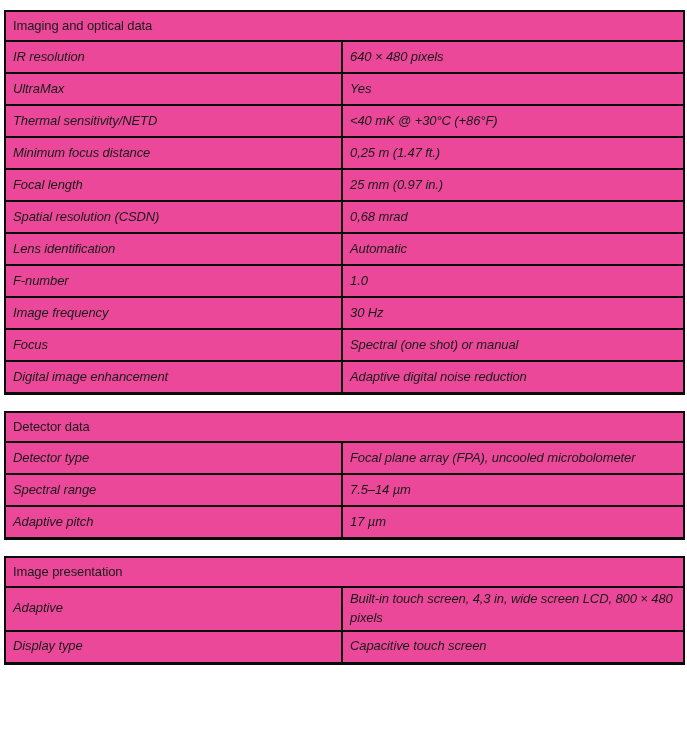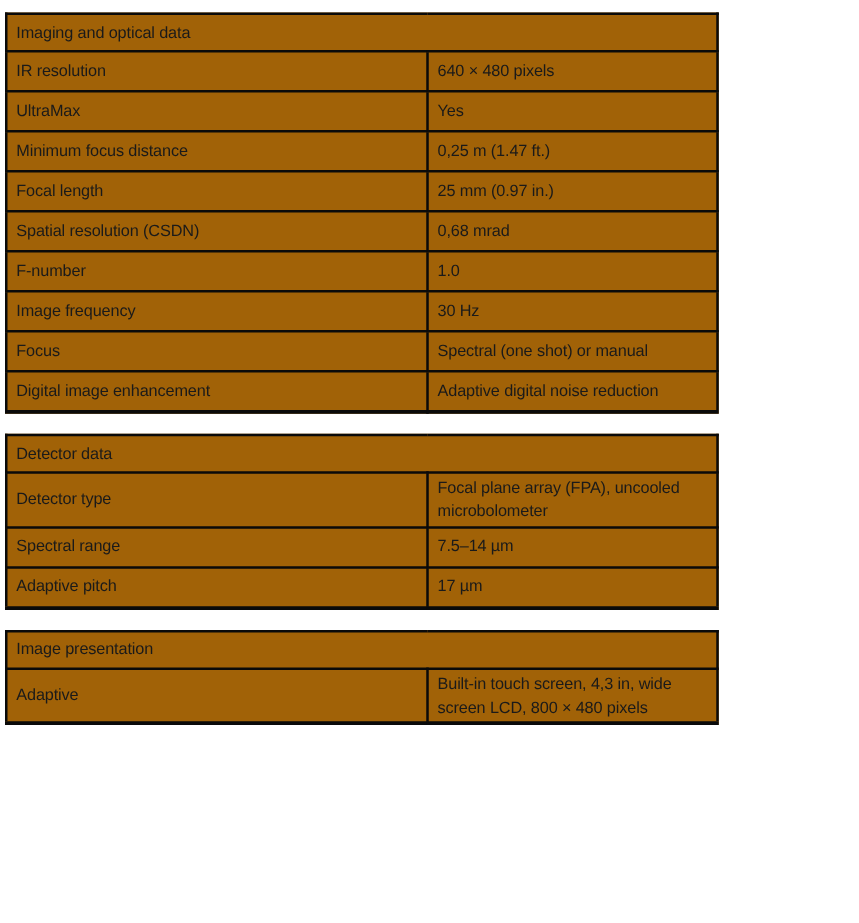--- a/index.html
+++ b/index.html
@@ -11,44 +11,45 @@
     overflow: hidden;
     font-family: "Liberation Sans", sans-serif;
   }
   #tables {
     position: absolute;
     top: 10px;
     left: 4px;
   }
   table.spec {
     border-collapse: collapse;
-    width: 571px;
+    width: 681px;
     table-layout: fixed;
     margin-bottom: 16px;
-    background: #a16207;
+    background: #ec4899;
     border-bottom: 3px solid #0a0a0a;
   }
   table.spec th,
   table.spec td {
     border: 2px solid #0a0a0a;
     padding: 2px 6px 2px 7px;
     font-size: 13px;
     letter-spacing: -0.1px;
     line-height: 1.45;
     color: #1a1a1a;
     font-weight: normal;
     text-align: left;
     vertical-align: middle;
     overflow: hidden;
   }
   table.spec th.table-title {
     height: 24px;
   }
   table.spec td {
     height: 26px;
+    font-style: italic;
   }
   #watermark {
     position: absolute;
     top: 750px;
     right: 1px;
     font-size: 12.5px;
     letter-spacing: 0.2px;
     white-space: nowrap;
     pointer-events: none;
   }
@@ -70,30 +71,38 @@
       <tbody>
         <tr>
           <td>IR resolution</td>
           <td>640 × 480 pixels</td>
         </tr>
         <tr>
           <td>UltraMax</td>
           <td>Yes</td>
         </tr>
         <tr>
+          <td>Thermal sensitivity/NETD</td>
+          <td>&lt;40 mK @ +30°C (+86°F)</td>
+        </tr>
+        <tr>
           <td>Minimum focus distance</td>
           <td>0,25 m (1.47 ft.)</td>
         </tr>
         <tr>
           <td>Focal length</td>
           <td>25 mm (0.97 in.)</td>
         </tr>
         <tr>
           <td>Spatial resolution (CSDN)</td>
           <td>0,68 mrad</td>
+        </tr>
+        <tr>
+          <td>Lens identification</td>
+          <td>Automatic</td>
         </tr>
         <tr>
           <td>F-number</td>
           <td>1.0</td>
         </tr>
         <tr>
           <td>Image frequency</td>
           <td>30 Hz</td>
         </tr>
         <tr>
@@ -139,17 +148,21 @@
       <thead>
         <tr>
           <th class="table-title" colspan="2">Image presentation</th>
         </tr>
       </thead>
       <tbody>
         <tr>
           <td>Adaptive</td>
           <td>Built-in touch screen, 4,3 in, wide screen LCD, 800 × 480 pixels</td>
         </tr>
+        <tr>
+          <td>Display type</td>
+          <td>Capacitive touch screen</td>
+        </tr>
       </tbody>
     </table>
   </main>
 
 <div id="watermark" style="color: rgb(210, 203, 203);">CSDN @深圳维信仪器</div>
 
 </body></html>

